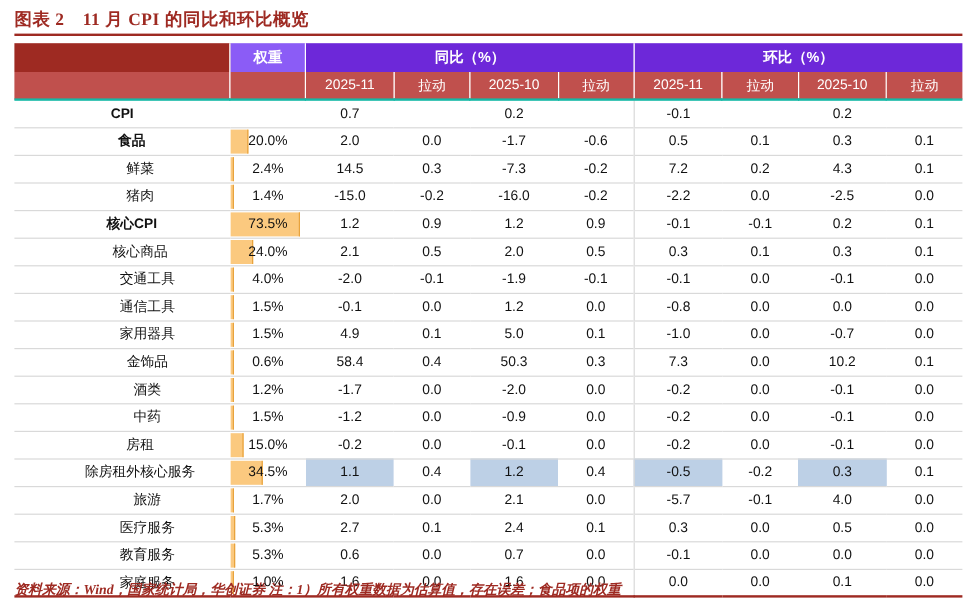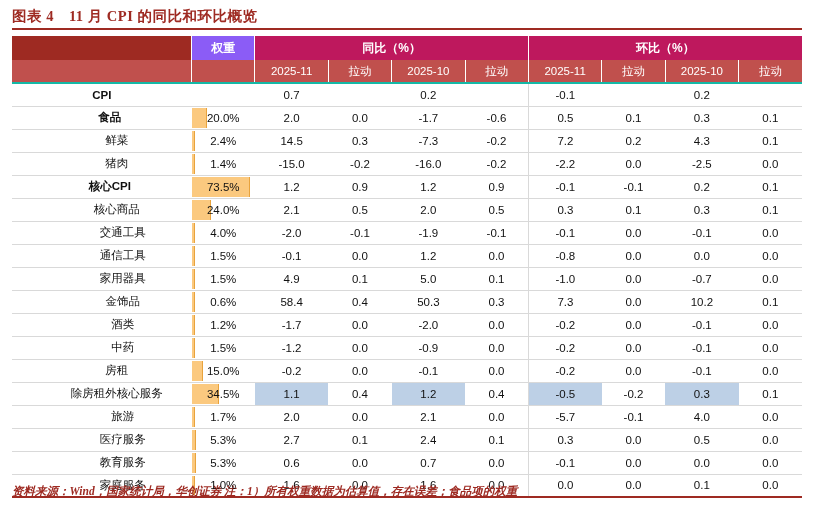--- a/index.html
+++ b/index.html
@@ -45,21 +45,21 @@
   }
   table.cpi td, table.cpi th {
     padding: 0;
     height: 23px;
     text-align: center;
     font-weight: normal;
     vertical-align: middle;
   }
   
   tr.hdr1 th {
-    background: #be185d;
+    background: #6d28d9;
     color: #ffffff;
     font-weight: bold;
     font-size: 12px;
     height: 24px;
     border-right: 1px solid #ffffff;
   }
   tr.hdr1 th.blank { background: #9e2a22; border-right: 1px solid #ffffff; }
   tr.hdr1 th.weight { background: #8b5cf6; }
   tr.hdr2 th {
     background: #c0504d;
@@ -118,21 +118,21 @@
     color: #9e2a22;
     white-space: nowrap;
   }
 </style>
 </head>
 <body>
 
 <div id="page">
 
   <div class="title-bar">
-    <span class="title-text">图表 4　11 月 CPI 的同比和环比概览</span>
+    <span class="title-text">图表 2　11 月 CPI 的同比和环比概览</span>
   </div>
 
   <table class="cpi">
     <colgroup>
       <col style="width:176px">
       <col style="width:62px">
       <col style="width:72px">
       <col style="width:62px">
       <col style="width:72px">
       <col style="width:62px">

